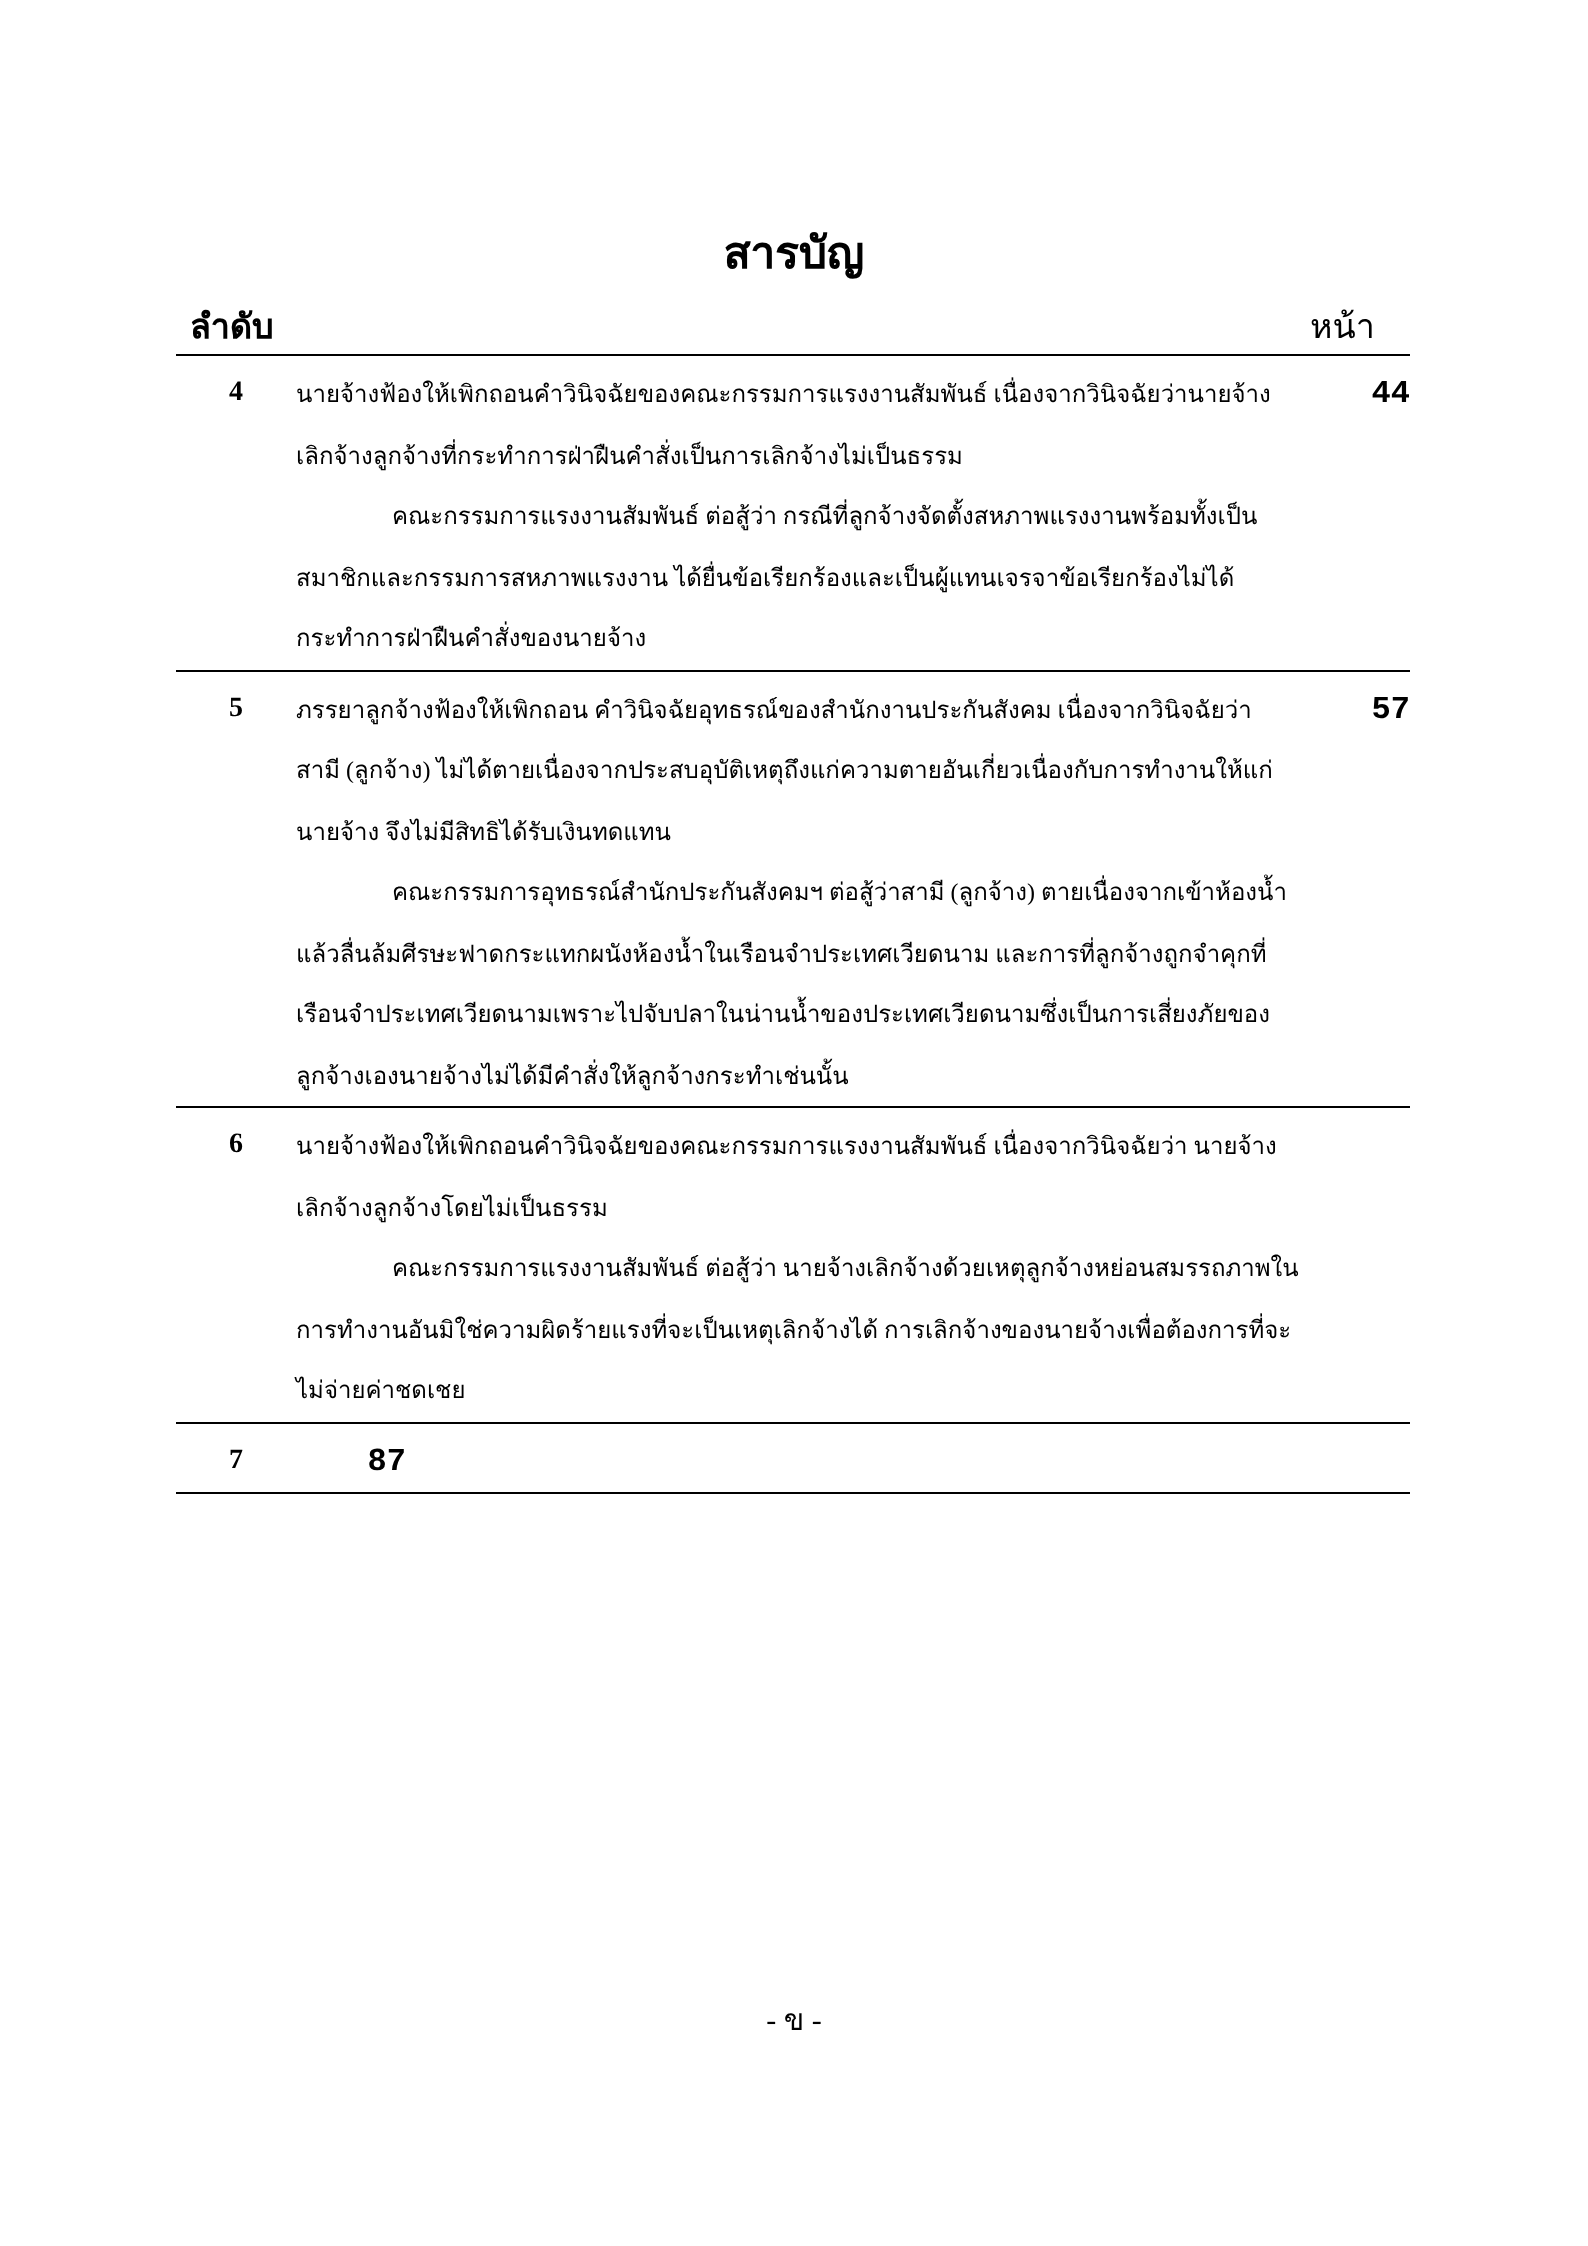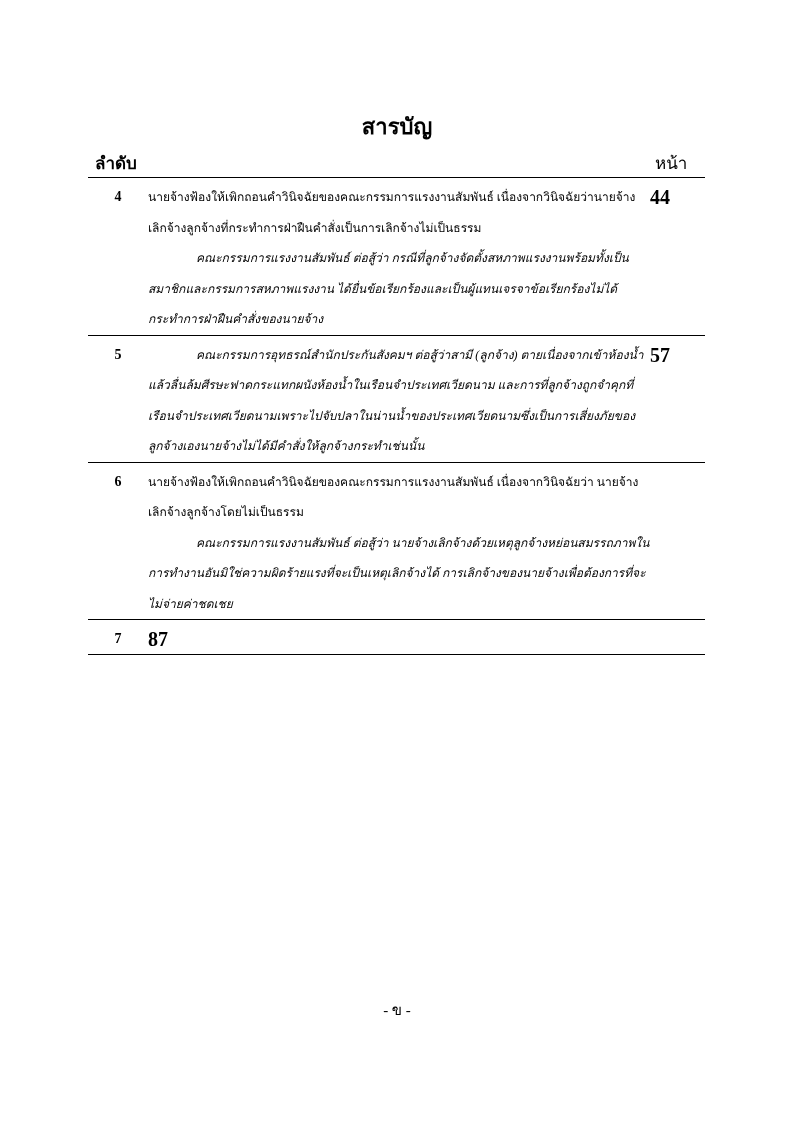--- a/index.html
+++ b/index.html
@@ -8,22 +8,22 @@
   .title { position:absolute; top:86px; left:0; width:794px; text-align:center;
            font-size:22px; font-weight:bold;margin-top:23px; }
   .hdr-left { position:absolute; top:149px; left:95px; font-size:17px; font-weight:bold;text-align:center; }
   .hdr-right { position:absolute; top:149px; left:655px; font-size:17px; font-weight:normal; }
   .toc { position:absolute; left:88px; top:177px; width:617px; }
   .row { border-top:1.5px solid #000; display:flex; padding-top:4px; }
   .row:last-child { border-bottom:1.5px solid #000; }
   .num { width:60px; text-align:center; font-weight:bold; font-size:14px; line-height:30px; padding-top:0px; }
   .desc { width:502px; font-size:12px; line-height:30.5px; }
   .desc p { margin:0; }
-  .desc .indent { text-indent:48px;font-style:italic; }
-  .page { width:55px; text-align:left; font-weight:bold; font-size:20px; line-height:30px; }
+  .desc .indent { text-indent:48px; }
+  .page { width:55px; text-align:right; font-weight:bold; font-size:16px; line-height:30px;font-family:Liberation Mono, monospace; }
   .footer { position:absolute; top:998px; left:0; width:794px; text-align:center; font-size:15px; }
 </style>
 </head>
 <body>
 
 <div class="title">สารบัญ</div>
 <div class="hdr-left">ลำดับ</div>
 <div class="hdr-right">หน้า</div>
 
 <div class="toc">
@@ -31,20 +31,21 @@
     <div class="num">4</div>
     <div class="desc">
       <p>นายจ้างฟ้องให้เพิกถอนคำวินิจฉัยของคณะกรรมการแรงงานสัมพันธ์ เนื่องจากวินิจฉัยว่านายจ้างเลิกจ้างลูกจ้างที่กระทำการฝ่าฝืนคำสั่งเป็นการเลิกจ้างไม่เป็นธรรม</p>
       <p class="indent">คณะกรรมการแรงงานสัมพันธ์ ต่อสู้ว่า กรณีที่ลูกจ้างจัดตั้งสหภาพแรงงานพร้อมทั้งเป็นสมาชิกและกรรมการสหภาพแรงงาน ได้ยื่นข้อเรียกร้องและเป็นผู้แทนเจรจาข้อเรียกร้องไม่ได้กระทำการฝ่าฝืนคำสั่งของนายจ้าง</p>
     </div>
     <div class="page">44</div>
   </div>
   <div class="row">
     <div class="num">5</div>
     <div class="desc">
+      <p>ภรรยาลูกจ้างฟ้องให้เพิกถอน คำวินิจฉัยอุทธรณ์ของสำนักงานประกันสังคม เนื่องจากวินิจฉัยว่า สามี (ลูกจ้าง)  ไม่ได้ตายเนื่องจากประสบอุบัติเหตุถึงแก่ความตายอันเกี่ยวเนื่องกับการทำงานให้แก่นายจ้าง จึงไม่มีสิทธิได้รับเงินทดแทน</p>
       <p class="indent">คณะกรรมการอุทธรณ์สำนักประกันสังคมฯ ต่อสู้ว่าสามี (ลูกจ้าง) ตายเนื่องจากเข้าห้องน้ำแล้วลื่นล้มศีรษะฟาดกระแทกผนังห้องน้ำในเรือนจำประเทศเวียดนาม และการที่ลูกจ้างถูกจำคุกที่เรือนจำประเทศเวียดนามเพราะไปจับปลาในน่านน้ำของประเทศเวียดนามซึ่งเป็นการเสี่ยงภัยของลูกจ้างเองนายจ้างไม่ได้มีคำสั่งให้ลูกจ้างกระทำเช่นนั้น</p>
     </div>
     <div class="page">57</div>
   </div>
   <div class="row">
     <div class="num">6</div>
     <div class="desc">
       <p>นายจ้างฟ้องให้เพิกถอนคำวินิจฉัยของคณะกรรมการแรงงานสัมพันธ์ เนื่องจากวินิจฉัยว่า นายจ้างเลิกจ้างลูกจ้างโดยไม่เป็นธรรม</p>
       <p class="indent">คณะกรรมการแรงงานสัมพันธ์ ต่อสู้ว่า นายจ้างเลิกจ้างด้วยเหตุลูกจ้างหย่อนสมรรถภาพในการทำงานอันมิใช่ความผิดร้ายแรงที่จะเป็นเหตุเลิกจ้างได้ การเลิกจ้างของนายจ้างเพื่อต้องการที่จะไม่จ่ายค่าชดเชย</p>
     </div>

